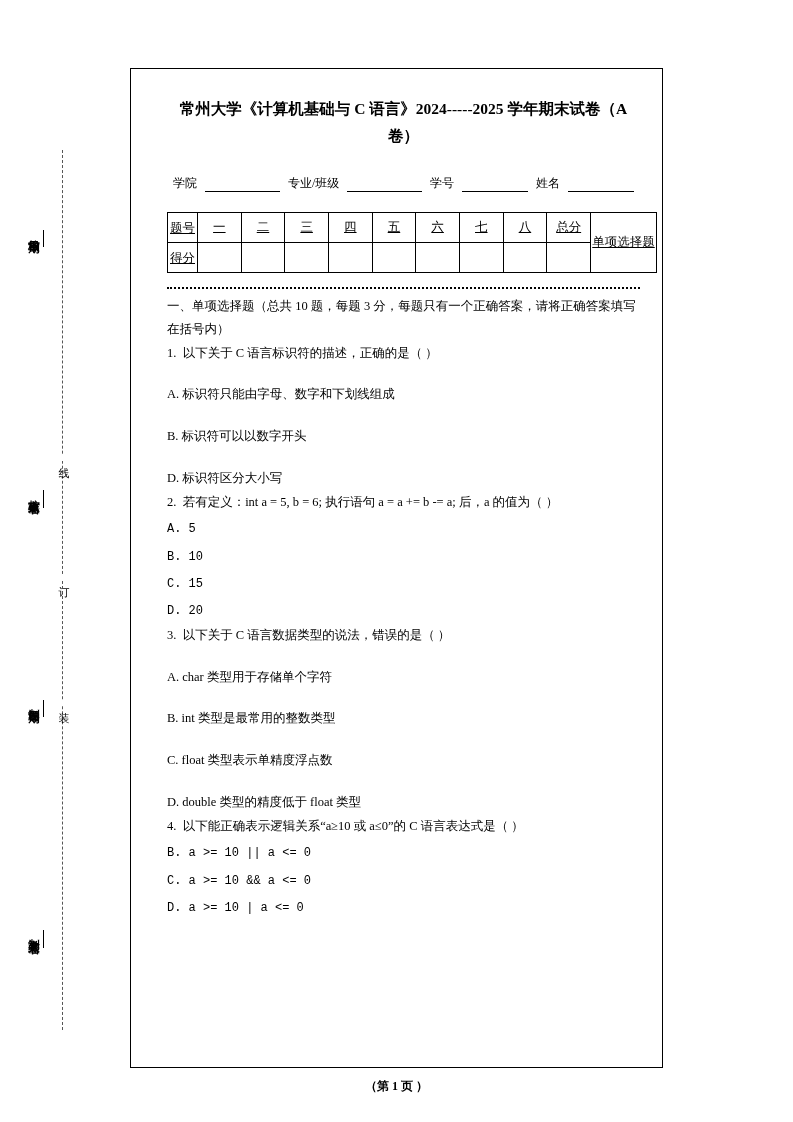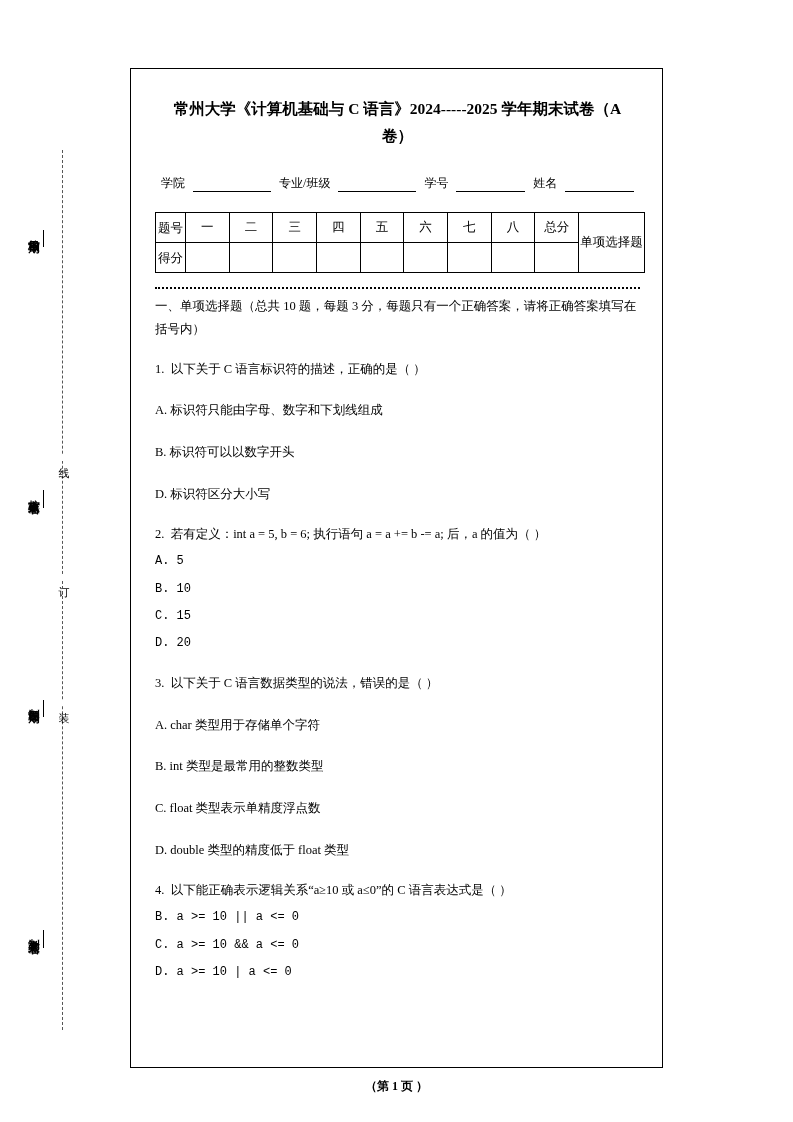--- a/index.html
+++ b/index.html
@@ -63,21 +63,21 @@
   .fold-zhuang { top: 700px; }
 
   
   .sheet {
     position: absolute;
     left: 130px;
     top: 68px;
     width: 533px;
     height: 1000px;
     border: 1px solid #000;
-    padding: 18px 22px 0 24px;
+    padding: 18px 22px 0 36px;
   }
 
   .title {
     text-align: center;
     font-size: 15.5px;
     font-weight: bold;
     line-height: 1.75;
     font-family: "Liberation Serif", serif;
     margin: 8px 4px 0 4px;
   }
@@ -100,20 +100,21 @@
   .b2 { width: 84px; }
   .b3 { width: 74px; }
   .b4 { width: 74px; }
 
   
   table.score {
     margin: 20px auto 0 auto;
     border-collapse: collapse;
     width: 490px;
     table-layout: fixed;
+    text-decoration: underline;
   }
   table.score td {
     border: 1px solid #000;
     height: 30px;
     text-align: center;
     vertical-align: middle;
     font-size: 12.5px;
   }
   table.score td.head {
     width: 30px;
@@ -134,21 +135,21 @@
 
   .section-head {
     font-size: 12.5px;
     line-height: 1.85;
     margin-top: 6px;
   }
 
   .q {
     font-size: 12.5px;
     line-height: 1.9;
-    margin-top: 16px;
+    margin-top: 0;
   }
   .opt {
     font-size: 12.5px;
     line-height: 1.9;
     margin-top: 18px;
   }
   .mono-line {
     font-family: "Liberation Mono", monospace;
     font-size: 12px;
     line-height: 1.95;

